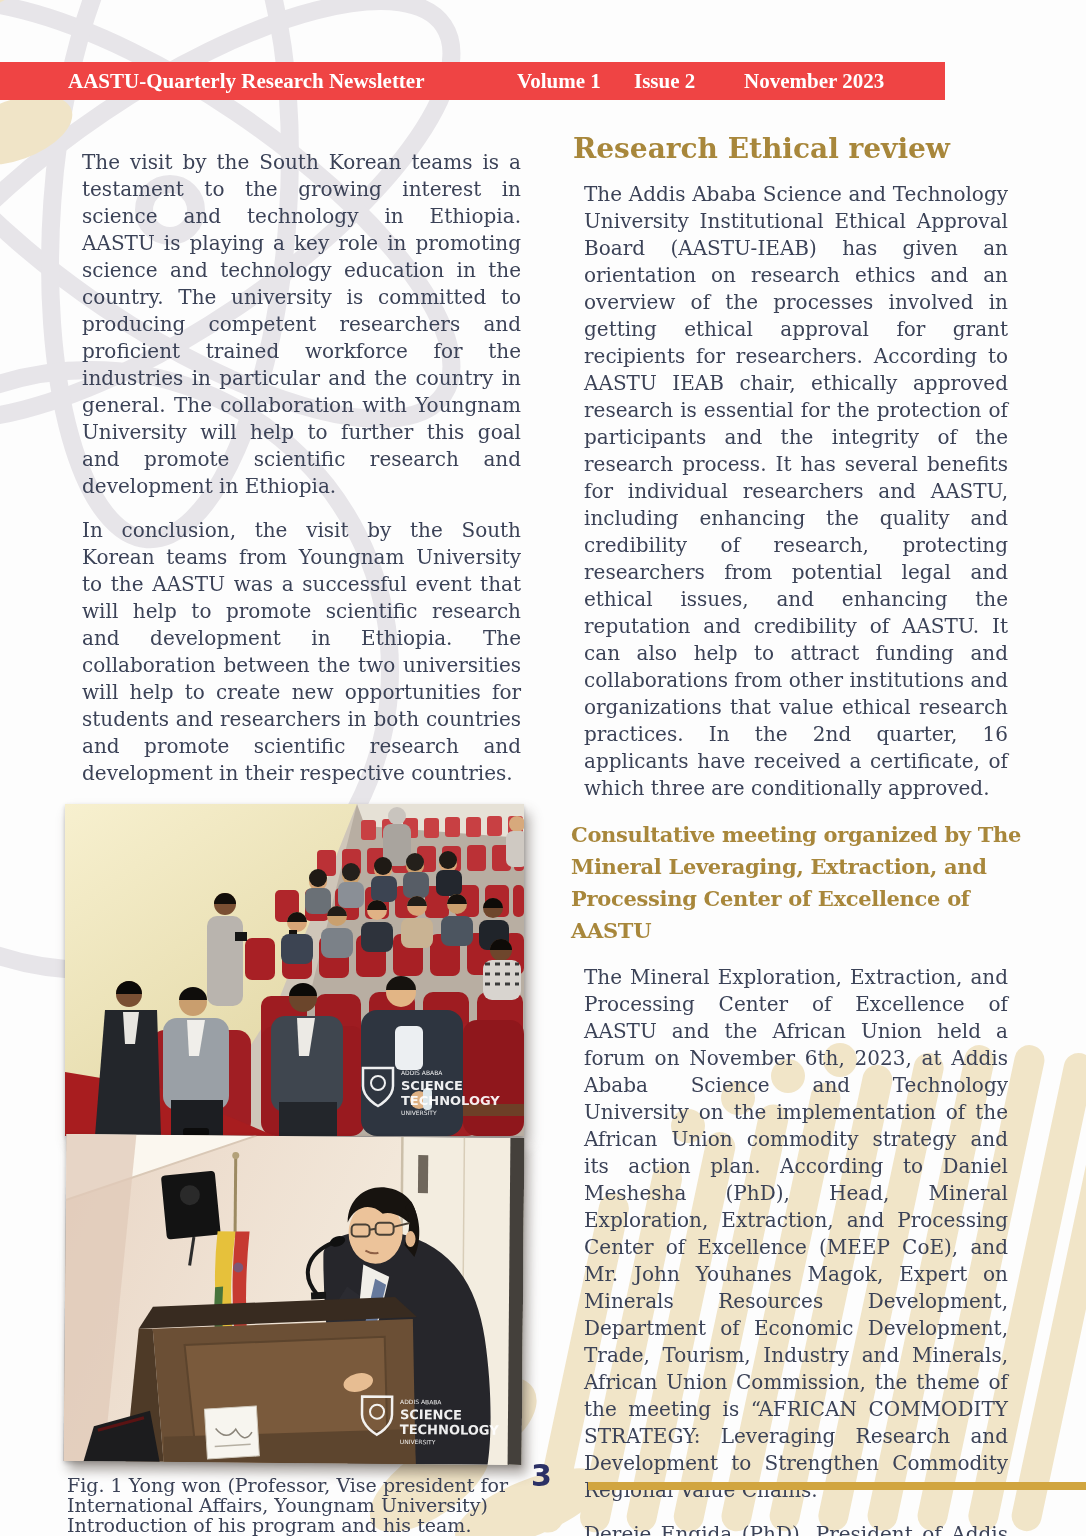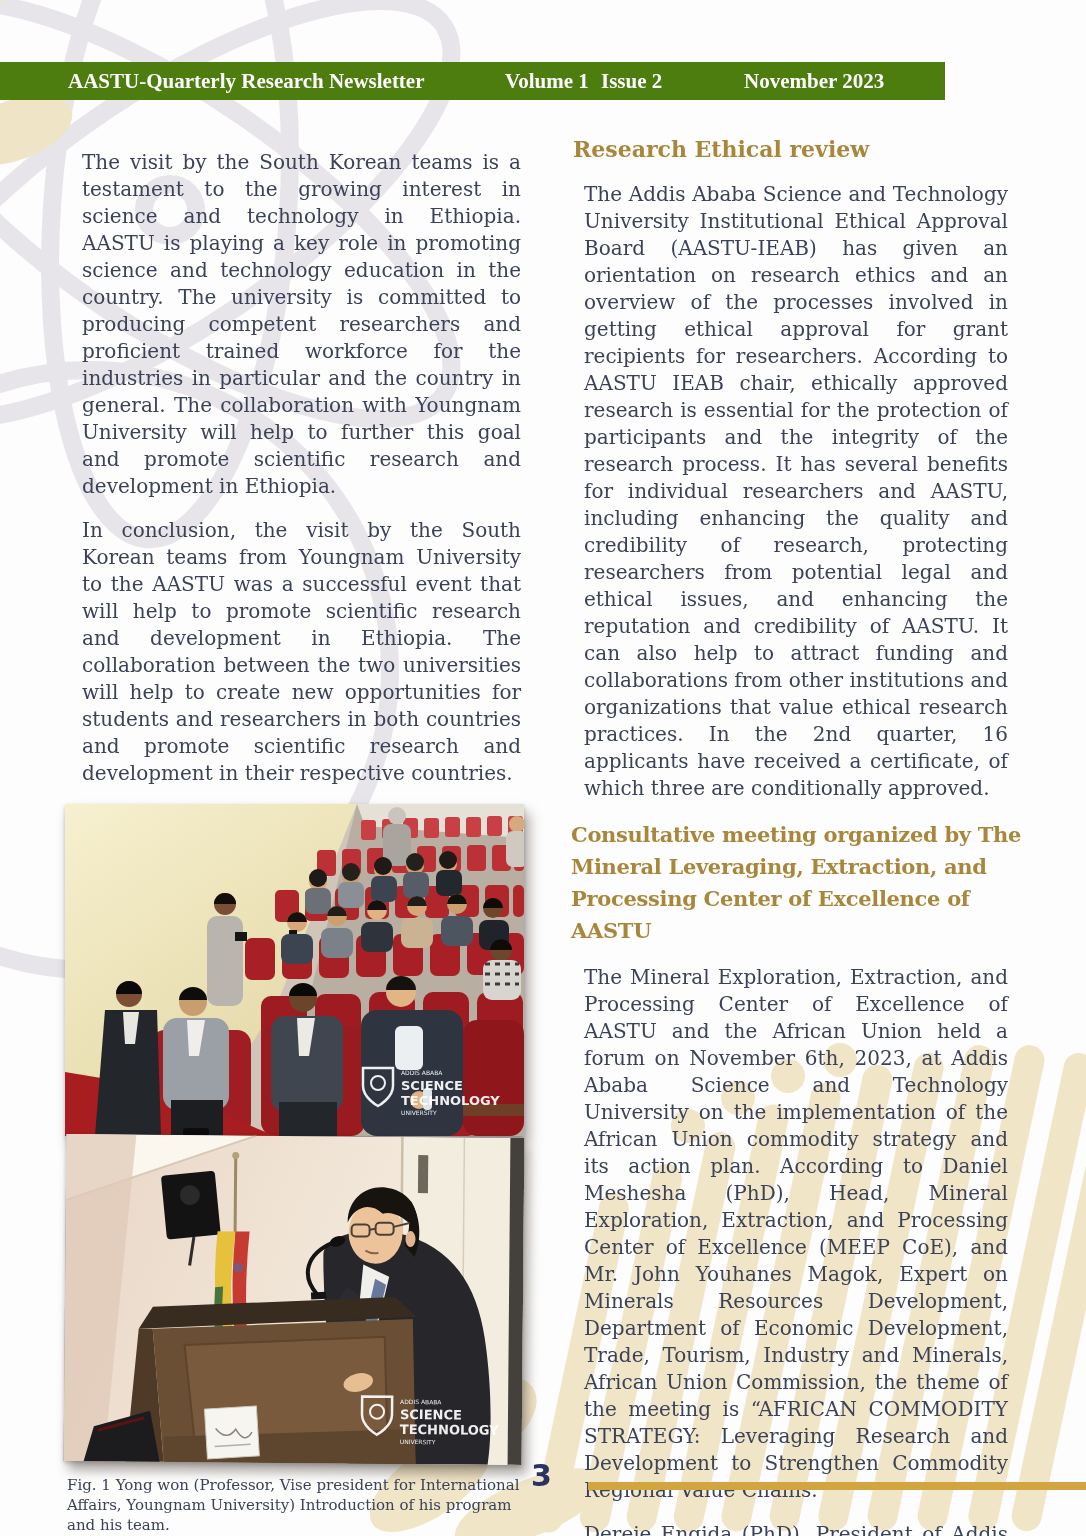--- a/index.html
+++ b/index.html
@@ -8,43 +8,43 @@
     background:#fdfdfd;overflow:hidden;
     font-family:"DejaVu Serif", serif;
   }
   
   .wm{position:absolute;z-index:0;pointer-events:none;}
   .wm-atom{left:-160px;top:-120px;}
   .wm-fingerprint{left:370px;top:1040px;}
   
   .masthead{
     position:absolute;left:0;top:62px;width:945px;height:38px;
-    background:#4d7c0f;z-index:3;color:#ffffff;
+    background:#ef4444;z-index:3;color:#ffffff;
     font-family:"Liberation Serif", serif;font-weight:bold;font-size:21px;
   }
   .masthead span{position:absolute;top:0;line-height:38px;white-space:nowrap;}
   .m-title{left:68px;}
-  .m-vol{left:505px;}
-  .m-issue{left:601px;}
+  .m-vol{left:517px;}
+  .m-issue{left:634px;}
   .m-date{left:744px;}
   
   .col{position:absolute;z-index:2;}
   .col-left{left:65px;top:132px;width:473px;}
   .col-right{left:567px;top:134px;width:458px;}
   p.body-text{
     margin:17px;font-size:20px;line-height:27px;color:#3b4257;
     text-align:justify;text-justify:inter-word;
   }
   .gold-heading{
     color:#a8873b;font-family:"DejaVu Serif", serif;font-weight:bold;margin:0;
   }
-  .h-1{font-size:22px;line-height:30px;margin:0 0 12px 6px;}
+  .h-1{font-size:28px;line-height:30px;margin:0 0 12px 6px;}
   .h-2{font-size:21px;line-height:32px;letter-spacing:-0.3px;margin:16px 0 14px 4px;}
   .caption{
-    margin:12px 0 0 2px;width:456px;font-size:15px;line-height:20px;color:#3b4257;
+    margin:12px 0 0 2px;width:456px;font-size:19px;line-height:20px;color:#3b4257;
     text-align:left;
   }
   
   figure.photo{
     margin:0;position:relative;background:#888;z-index:1;
     box-shadow:5px 9px 12px rgba(70,60,50,.45), 0 2px 4px rgba(0,0,0,.2);
   }
   .photo1{width:459px;height:332px;margin:14px 0 0 2px;}
   .photo2{width:458px;height:327px;margin:10px 0 0 9px;transform:rotate(0.5deg);}
   figure.photo svg{display:block;}

